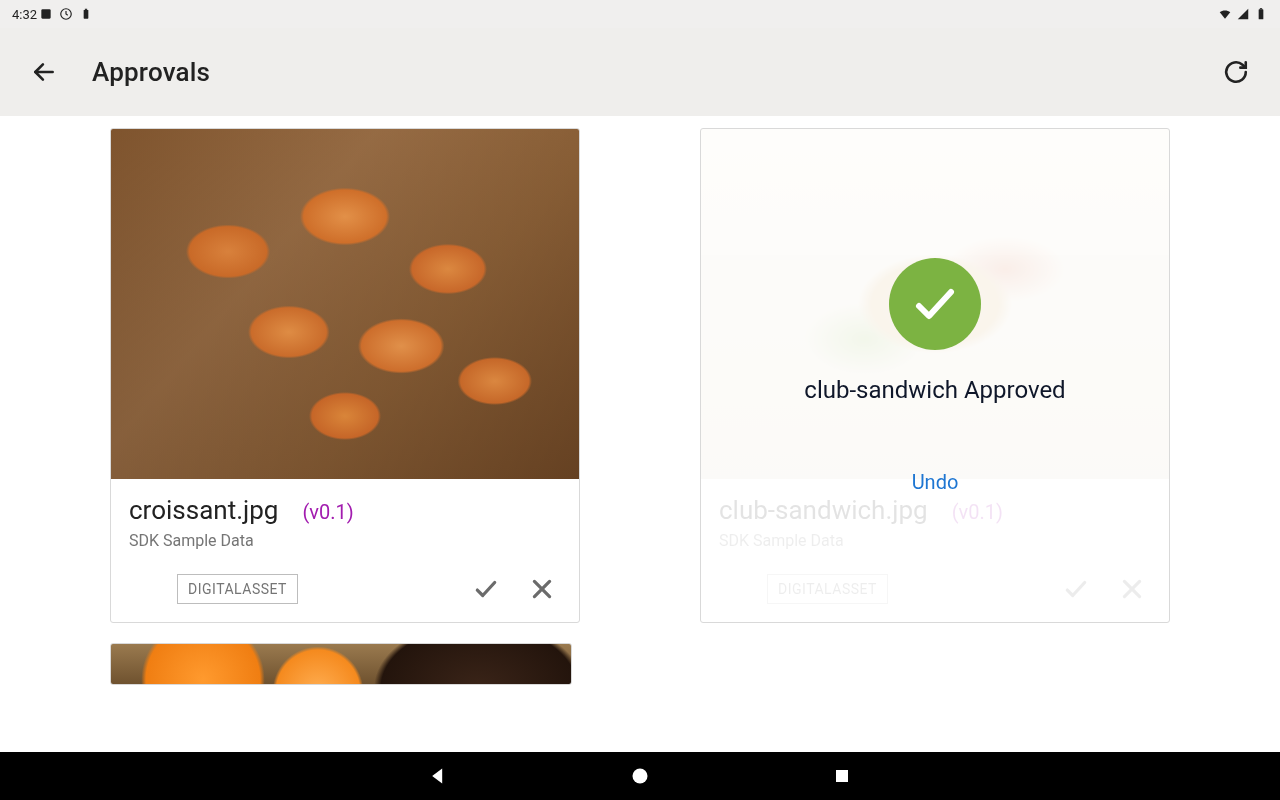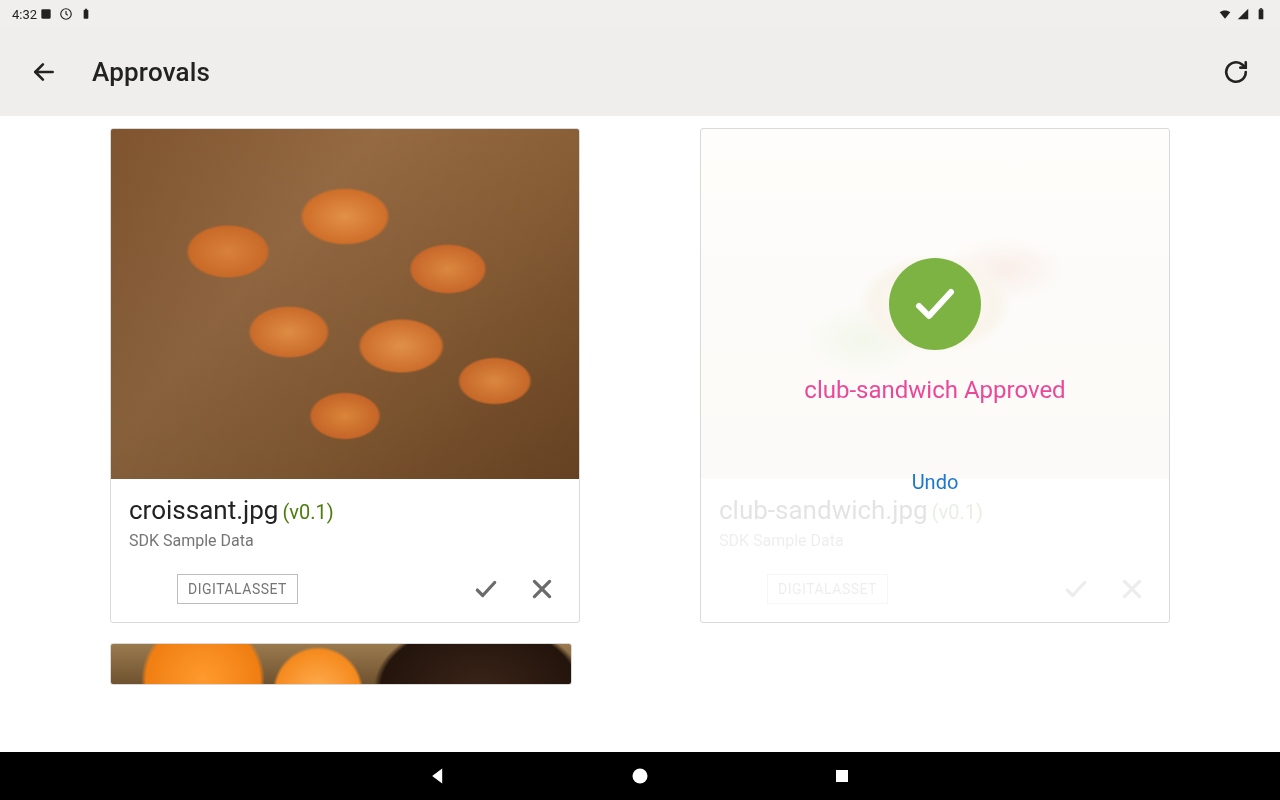--- a/index.html
+++ b/index.html
@@ -58,23 +58,23 @@
 }
 .card-image {
   width: 100%;
   height: 350px;
   display: block;
   position: relative;
 }
 .card-body {
   padding: 16px 18px 18px 18px;
 }
-.card-title-row { display: flex; align-items: baseline; gap: 4px; margin-bottom: 6px; }
+.card-title-row { display: flex; align-items: baseline; gap: 24px; margin-bottom: 6px; }
 .card-title { font-size: 26px; color: #222; font-weight: 400; }
-.card-version { font-size: 20px; color: #4d7c0f; font-weight: 400; }
+.card-version { font-size: 20px; color: #a21caf; font-weight: 400; }
 .card-sub { font-size: 16px; color: #757575; margin-bottom: 24px; }
 .card-actions { display: flex; align-items: center; justify-content: space-between; margin-left: 48px; }
 .tag {
   border: 1px solid #bdbdbd;
   padding: 6px 10px;
   font-size: 14px;
   letter-spacing: 0.5px;
   color: #757575;
 }
 .action-icons { display: flex; gap: 30px; align-items: center; padding-right: 6px; }
@@ -87,21 +87,21 @@
   position: absolute; inset: 0;
   display: flex; flex-direction: column;
   align-items: center; justify-content: center;
   gap: 26px;
 }
 .circle-check {
   width: 92px; height: 92px; border-radius: 50%;
   background: #7cb342;
   display:flex; align-items:center; justify-content:center;
 }
-.overlay-text { font-size: 24px; color: #ec4899; font-weight: 400; }
+.overlay-text { font-size: 24px; color: #0f172a; font-weight: 400; }
 .undo-link { font-size: 20px; color: #1e76d2; cursor: pointer; margin-top: 40px; }
 
 
 .card-peek {
   border: 1px solid #d9d9d9;
   border-radius: 3px;
   margin: 20px 0 0 110px;
   width: 462px;
   height: 42px;
   overflow: hidden;

